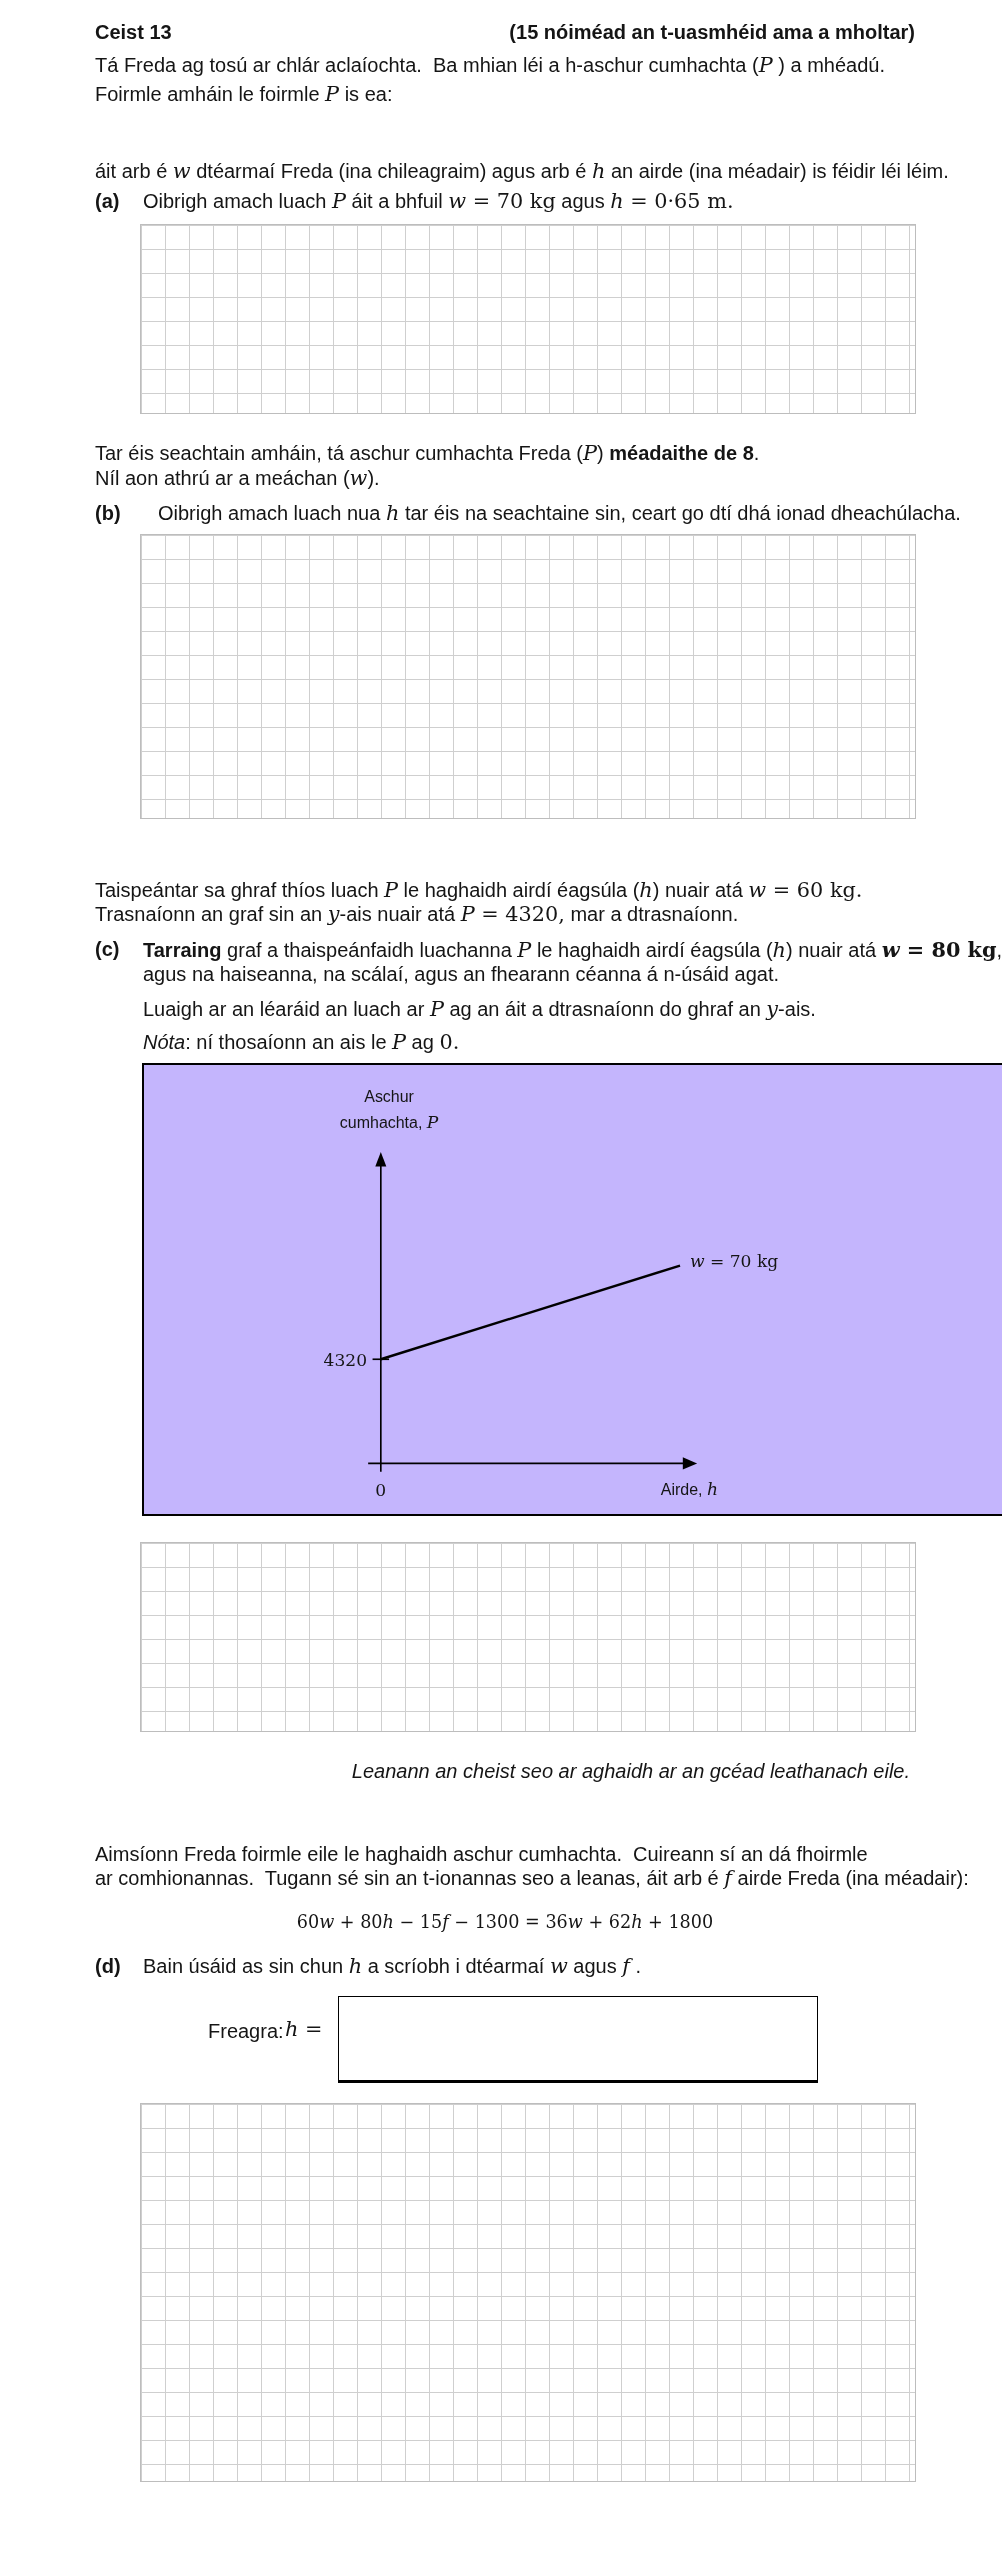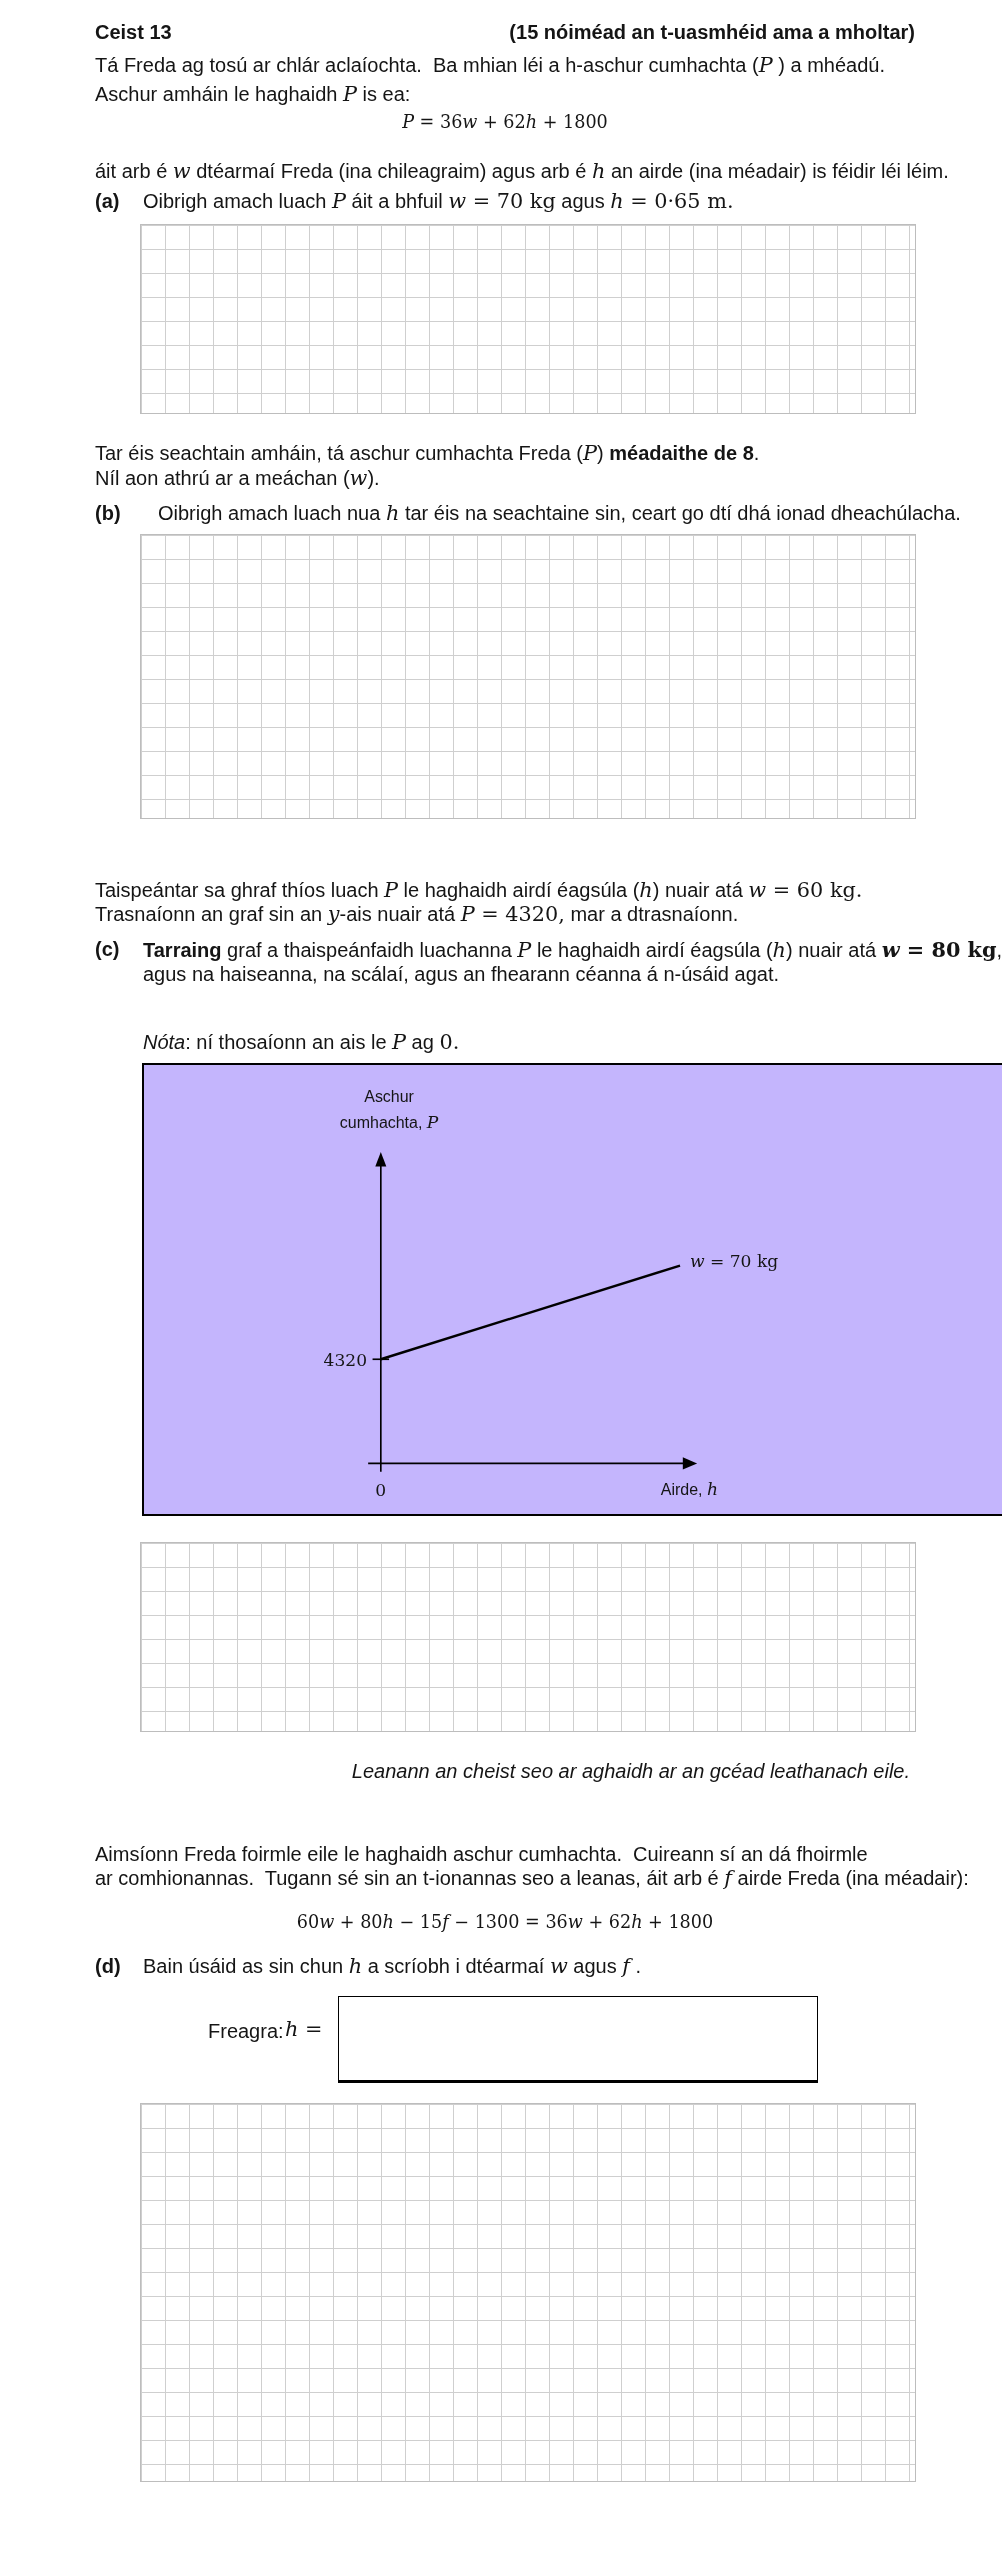--- a/index.html
+++ b/index.html
@@ -49,23 +49,22 @@
 </style>
 </head>
 <body>
 
 <div class="page">
 
   <div class="line bold" style="left:95px;top:21px;">Ceist 13</div>
   <div class="line bold right" style="right:88px;top:21px;">(15 nóiméad an t-uasmhéid ama a mholtar)</div>
 
   <div class="line" style="left:95px;top:54px;"><span>Tá Freda ag tosú ar chlár aclaíochta.  Ba mhian léi a h-aschur cumhachta (</span><span class="sg-mi">P</span><span> ) a mhéadú.</span></div>
-  <div class="line" style="left:95px;top:83px;"><span>Aschur amháin le haghaidh </span><span class="sg-mi">P</span><span> is ea:</span></div>
+  <div class="line" style="left:95px;top:83px;"><span>Foirmle amháin le foirmle </span><span class="sg-mi">P</span><span> is ea:</span></div>
 
-  <div class="equation" style="top:112px;"><span class="sg-mi">P</span><span class="sg-m"> = 36</span><span class="sg-mi">w</span><span class="sg-m"> + 62</span><span class="sg-mi">h</span><span class="sg-m"> + 1800</span></div>
 
   <div class="line" style="left:95px;top:160px;"><span>áit arb é </span><span class="sg-mi">w</span><span> dtéarmaí Freda (ina chileagraim) agus arb é </span><span class="sg-mi">h</span><span> an airde (ina méadair) is féidir léi léim.</span></div>
 
   <div class="line bold" style="left:95px;top:190px;">(a)</div>
   <div class="line" style="left:143px;top:190px;"><span>Oibrigh amach luach </span><span class="sg-mi">P</span><span> áit a bhfuil </span><span class="sg-mi">w</span><span class="sg-m"> = 70 kg</span><span> agus </span><span class="sg-mi">h</span><span class="sg-m"> = 0·65 m.</span></div>
 
   <div class="grid" style="top:224px;height:190px;"></div>
 
   <div class="line" style="left:95px;top:442px;"><span>Tar éis seachtain amháin, tá aschur cumhachta Freda (</span><span class="sg-mi">P</span><span>) </span><span class="sg-b">méadaithe de 8</span><span>.</span></div>
   <div class="line" style="left:95px;top:467px;"><span>Níl aon athrú ar a meáchan (</span><span class="sg-mi">w</span><span>).</span></div>
@@ -74,20 +73,21 @@
   <div class="line" style="left:138px;top:502px;margin-left:20px;"><span>Oibrigh amach luach nua </span><span class="sg-mi">h</span><span> tar éis na seachtaine sin, ceart go dtí dhá ionad dheachúlacha.</span></div>
 
   <div class="grid" style="top:534px;height:285px;"></div>
 
   <div class="line" style="left:95px;top:879px;"><span>Taispeántar sa ghraf thíos luach </span><span class="sg-mi">P</span><span> le haghaidh airdí éagsúla (</span><span class="sg-mi">h</span><span>) nuair atá </span><span class="sg-mi">w</span><span class="sg-m"> = 60 kg.</span></div>
   <div class="line" style="left:95px;top:903px;"><span>Trasnaíonn an graf sin an </span><span class="sg-mi">y</span><span>-ais nuair atá </span><span class="sg-mi">P</span><span class="sg-m"> = 4320,</span><span> mar a dtrasnaíonn.</span></div>
 
   <div class="line bold" style="left:95px;top:938px;">(c)</div>
   <div class="line" style="left:143px;top:938px;"><span class="sg-b">Tarraing</span><span> graf a thaispeánfaidh luachanna </span><span class="sg-mi">P</span><span> le haghaidh airdí éagsúla (</span><span class="sg-mi">h</span><span>) nuair atá </span><span class="sg-mib">w</span><span class="sg-mb"> = 80 kg</span><span>,</span></div>
   <div class="line" style="left:143px;top:963px;"><span>agus na haiseanna, na scálaí, agus an fhearann céanna á n-úsáid agat.</span></div>
+  <div class="line" style="left:143px;top:998px;"><span>Luaigh ar an léaráid an luach ar </span><span class="sg-mi">P</span><span> ag an áit a dtrasnaíonn do ghraf an </span><span class="sg-mi">y</span><span>-ais.</span></div>
   <div class="line" style="left:143px;top:1031px;"><span class="sg-i">Nóta</span><span>: ní thosaíonn an ais le </span><span class="sg-mi">P</span><span> ag </span><span class="sg-m">0.</span></div>
 
   <div class="diagbox">
     <svg viewBox="0 0 1394 813">
 
       <line x1="429" y1="180" x2="429" y2="738" stroke="#000" stroke-width="3"></line>
       <polygon points="429,158 419,184 439,184" fill="#000"></polygon>
 
       <line x1="406" y1="723" x2="985" y2="723" stroke="#000" stroke-width="3"></line>
       <polygon points="1003,723 977,712 977,734" fill="#000"></polygon>

